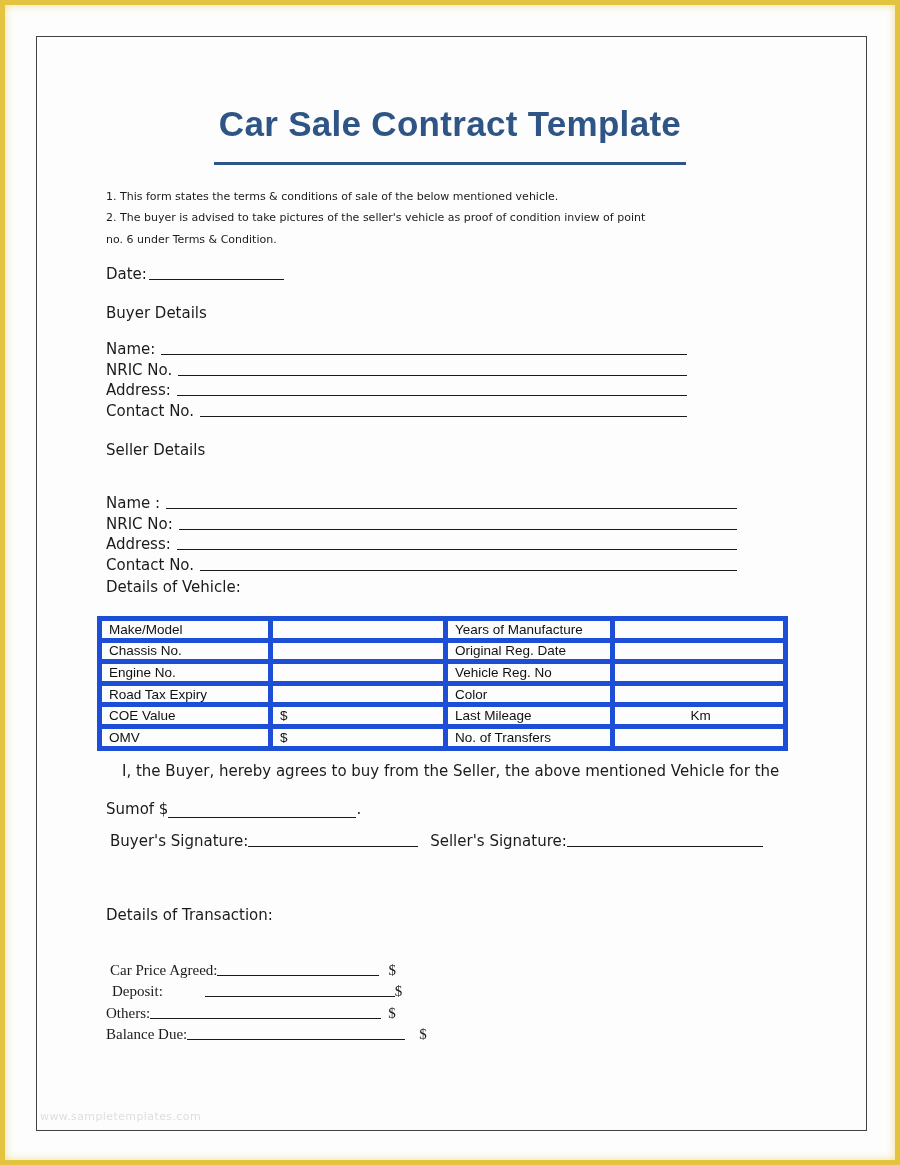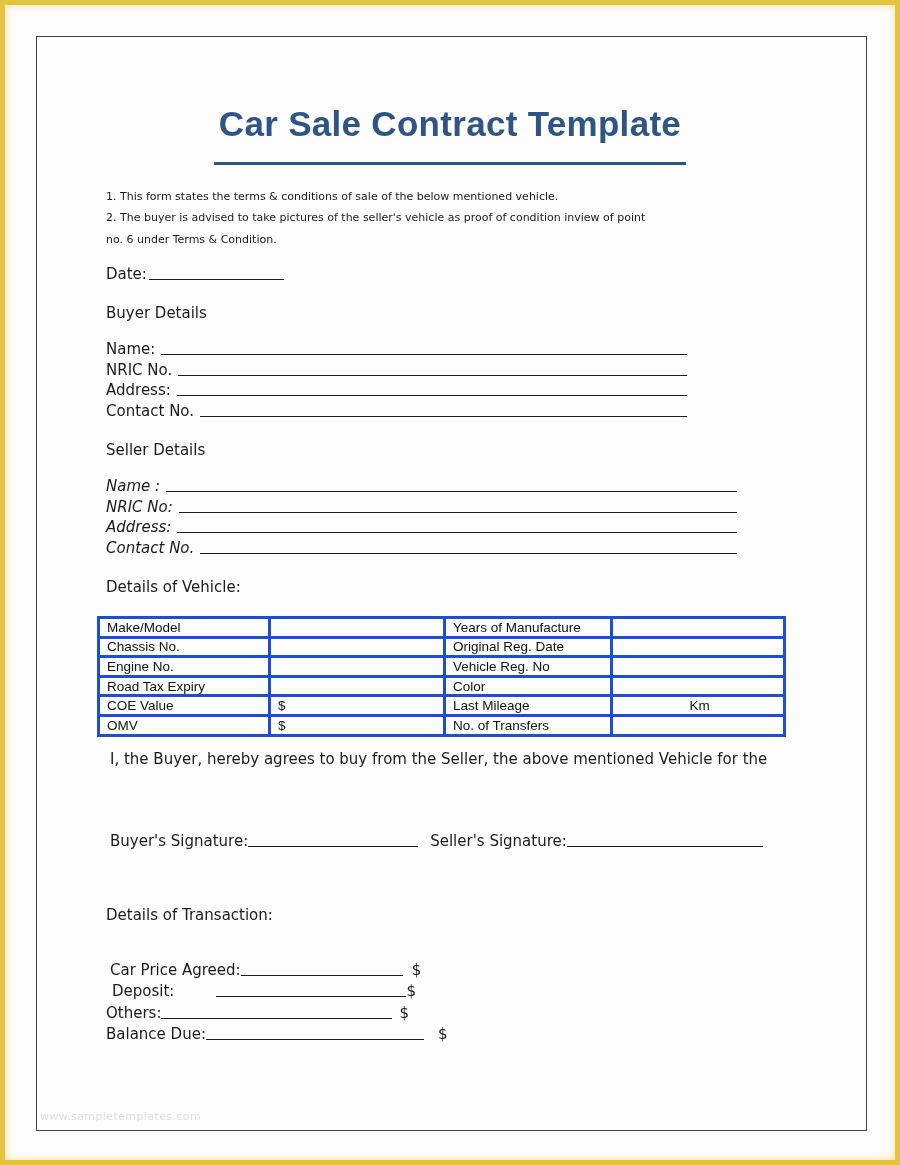--- a/index.html
+++ b/index.html
@@ -32,44 +32,44 @@
   .date-row .bl{flex:1;margin-left:2px;}
 
   .sec-h{position:absolute;font-size:15px;font-weight:normal;margin:0;}
   .h-buyer{left:106px;top:304px;}
   .h-seller{left:106px;top:441px;text-align:center;}
   .h-vehicle{left:106px;top:578px;}
   .h-trans{left:106px;top:906px;}
 
   .fields{position:absolute;left:106px;}
   .fields-buyer{top:338px;width:581px;}
-  .fields-seller{top:475px;width:631px;font-style:italic;}
+  .fields-seller{top:492px;width:631px;}
   .frow{display:flex;align-items:flex-end;height:20.4px;font-size:15px;}
   .frow .bl{flex:1;margin-left:6px;}
 
   table.veh{
     position:absolute;left:97px;top:616px;border-collapse:collapse;
     font-family:"Liberation Sans",sans-serif;font-size:13.5px;color:#111;
     table-layout:fixed;
   }
-  table.veh td{border:3px solid #1d4ed8;height:16.6px;padding:0 4px 0 7px;overflow:hidden;white-space:nowrap;}
+  table.veh td{border:5px solid #1d4ed8;height:16.6px;padding:0 4px 0 7px;overflow:hidden;white-space:nowrap;}
   td.money{padding-left:19px;}
   td.km{text-align:center;}
 
   .agreement{position:absolute;left:106px;top:745px;width:690px;font-size:15px;line-height:21.5px;}
-  .agreement p{margin:4px;}
+  .agreement p{margin:16px;}
   .sum-row{display:flex;align-items:flex-end;height:22px;}
   .sum-row .bl{width:188px;margin-bottom:3px;}
 
   .sig-row{position:absolute;left:110px;top:827px;display:flex;align-items:flex-end;height:23px;font-size:15px;}
   .sig-bl1{width:170px;}
   .sig-gap{width:12px;}
   .sig-bl2{width:196px;}
 
-  .trows{position:absolute;left:106px;top:957px;font-size:15px;}
+  .trows{position:absolute;left:106px;top:957px;font-size:15px;font-family:Liberation Serif, serif;}
   .trow{display:flex;align-items:flex-end;height:21.6px;}
   .t0{padding-left:4px;}  .t0 .bl{width:162px;}            .t0 .cur{margin-left:9px;}
   .t1{padding-left:6px;}  .t1 .bl{width:190px;margin-left:42px;} .t1 .cur{margin-left:0;}
                           .t2 .bl{width:231px;}            .t2 .cur{margin-left:7px;}
                           .t3 .bl{width:218px;}            .t3 .cur{margin-left:14px;}
 
   .watermark{
     position:absolute;left:40px;top:1110px;font-size:11px;color:#dedede;
     filter:blur(.5px);letter-spacing:.4px;
   }
@@ -180,20 +180,25 @@
         <td>OMV</td>
         <td class="money">$</td>
         <td>No. of Transfers</td>
         <td></td>
       </tr>
     </tbody>
   </table>
 
   <div class="agreement">
     <p>I, the Buyer, hereby agrees to buy from the Seller, the above mentioned Vehicle for the</p>
+    <div class="sum-row">
+      <span>Sumof $</span>
+      <div class="bl"></div>
+      <span>.</span>
+    </div>
   </div>
 
   <div class="sig-row">
     <span>Buyer's Signature:</span>
     <div class="bl sig-bl1"></div>
     <div class="sig-gap"></div>
     <span>Seller's Signature:</span>
     <div class="bl sig-bl2"></div>
   </div>
 

